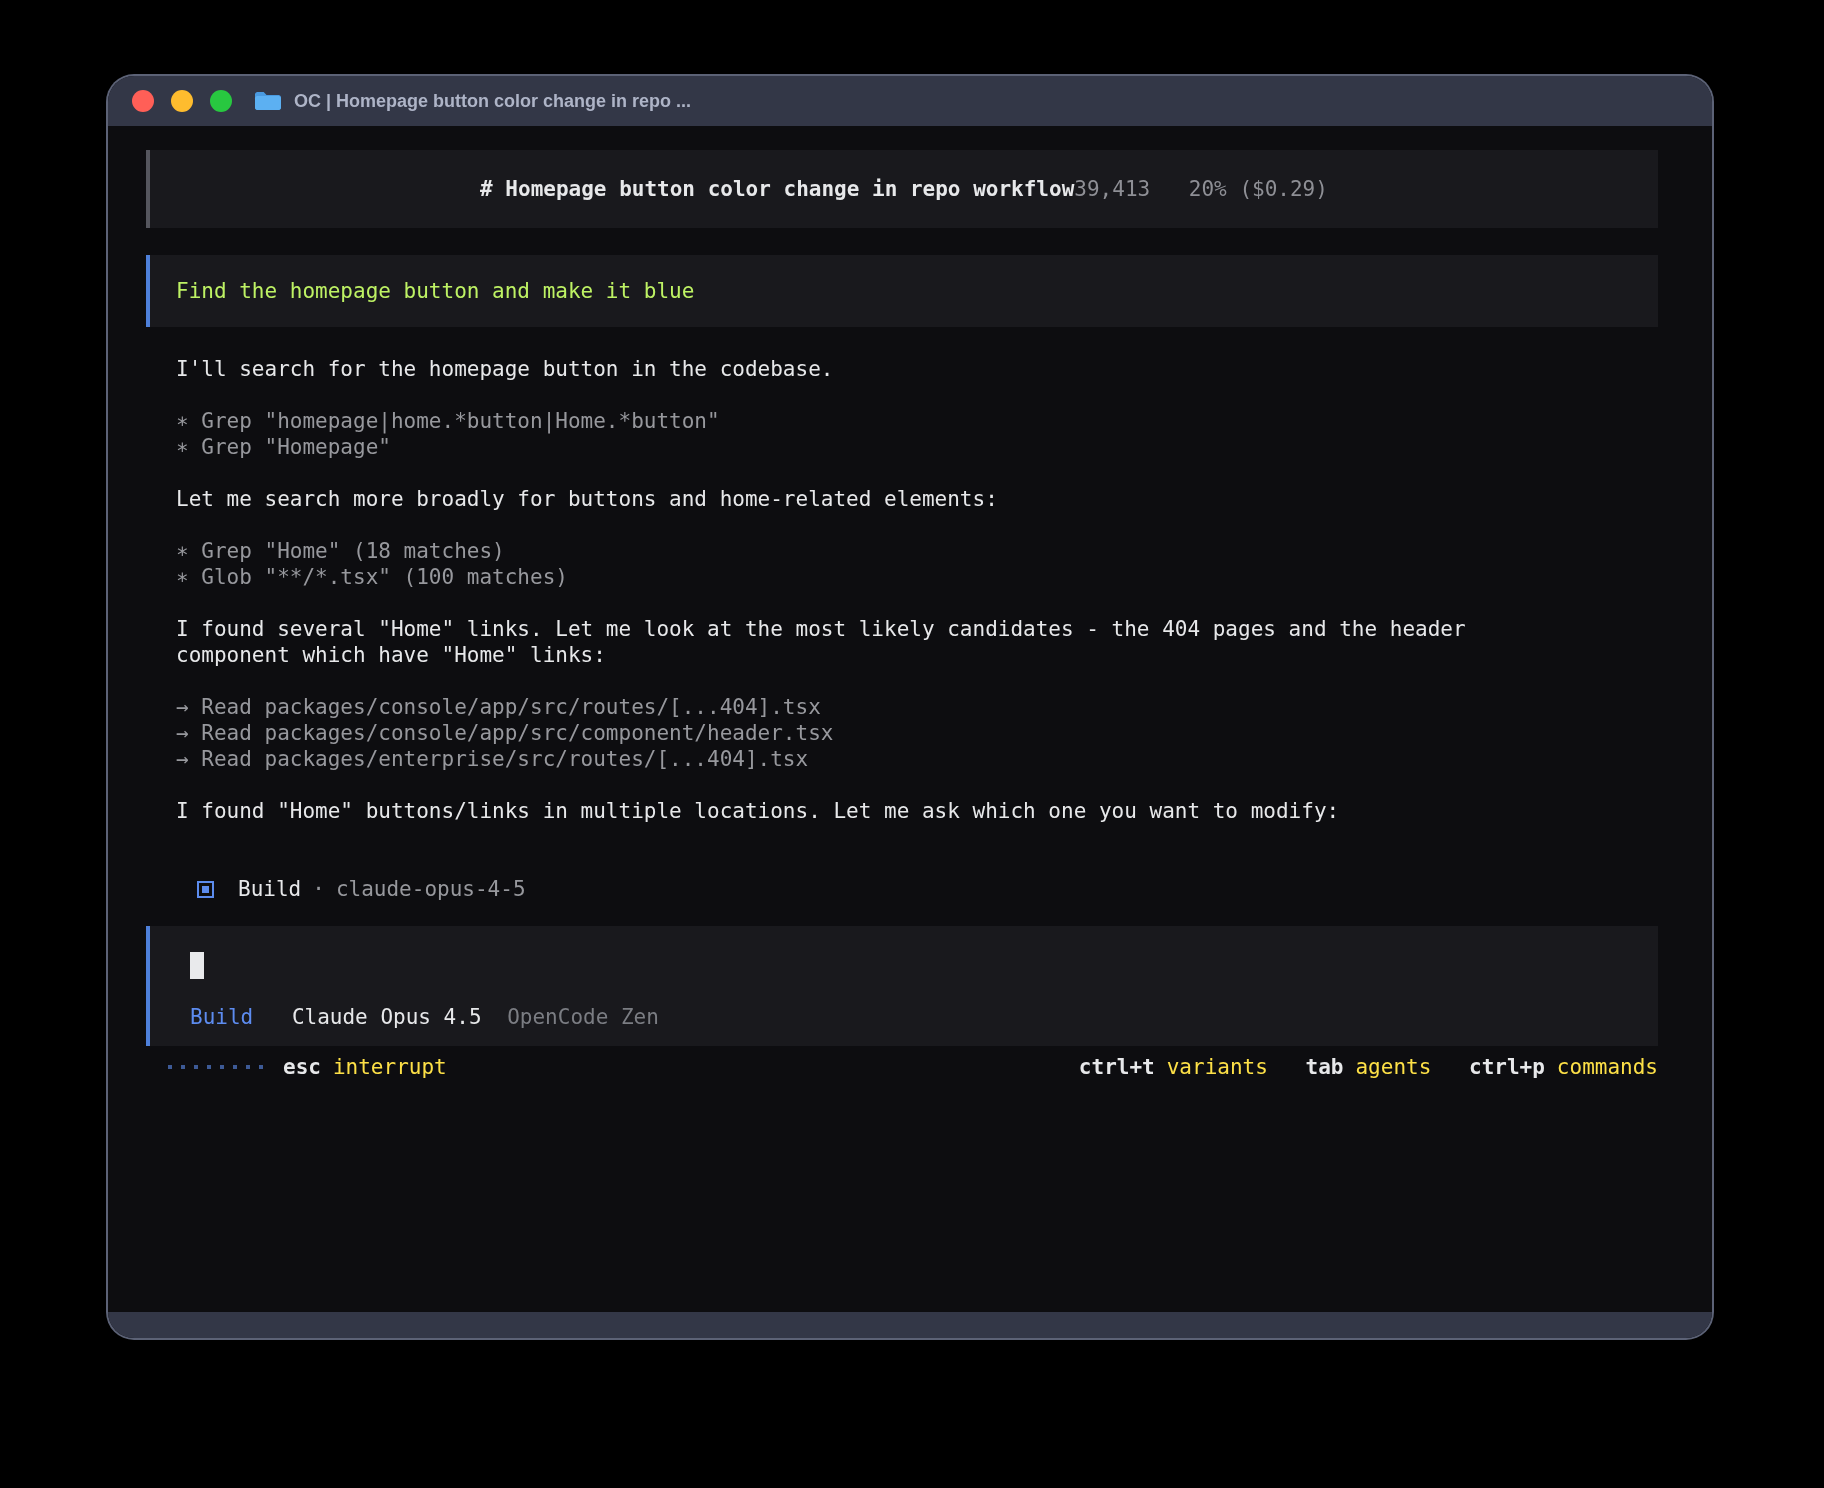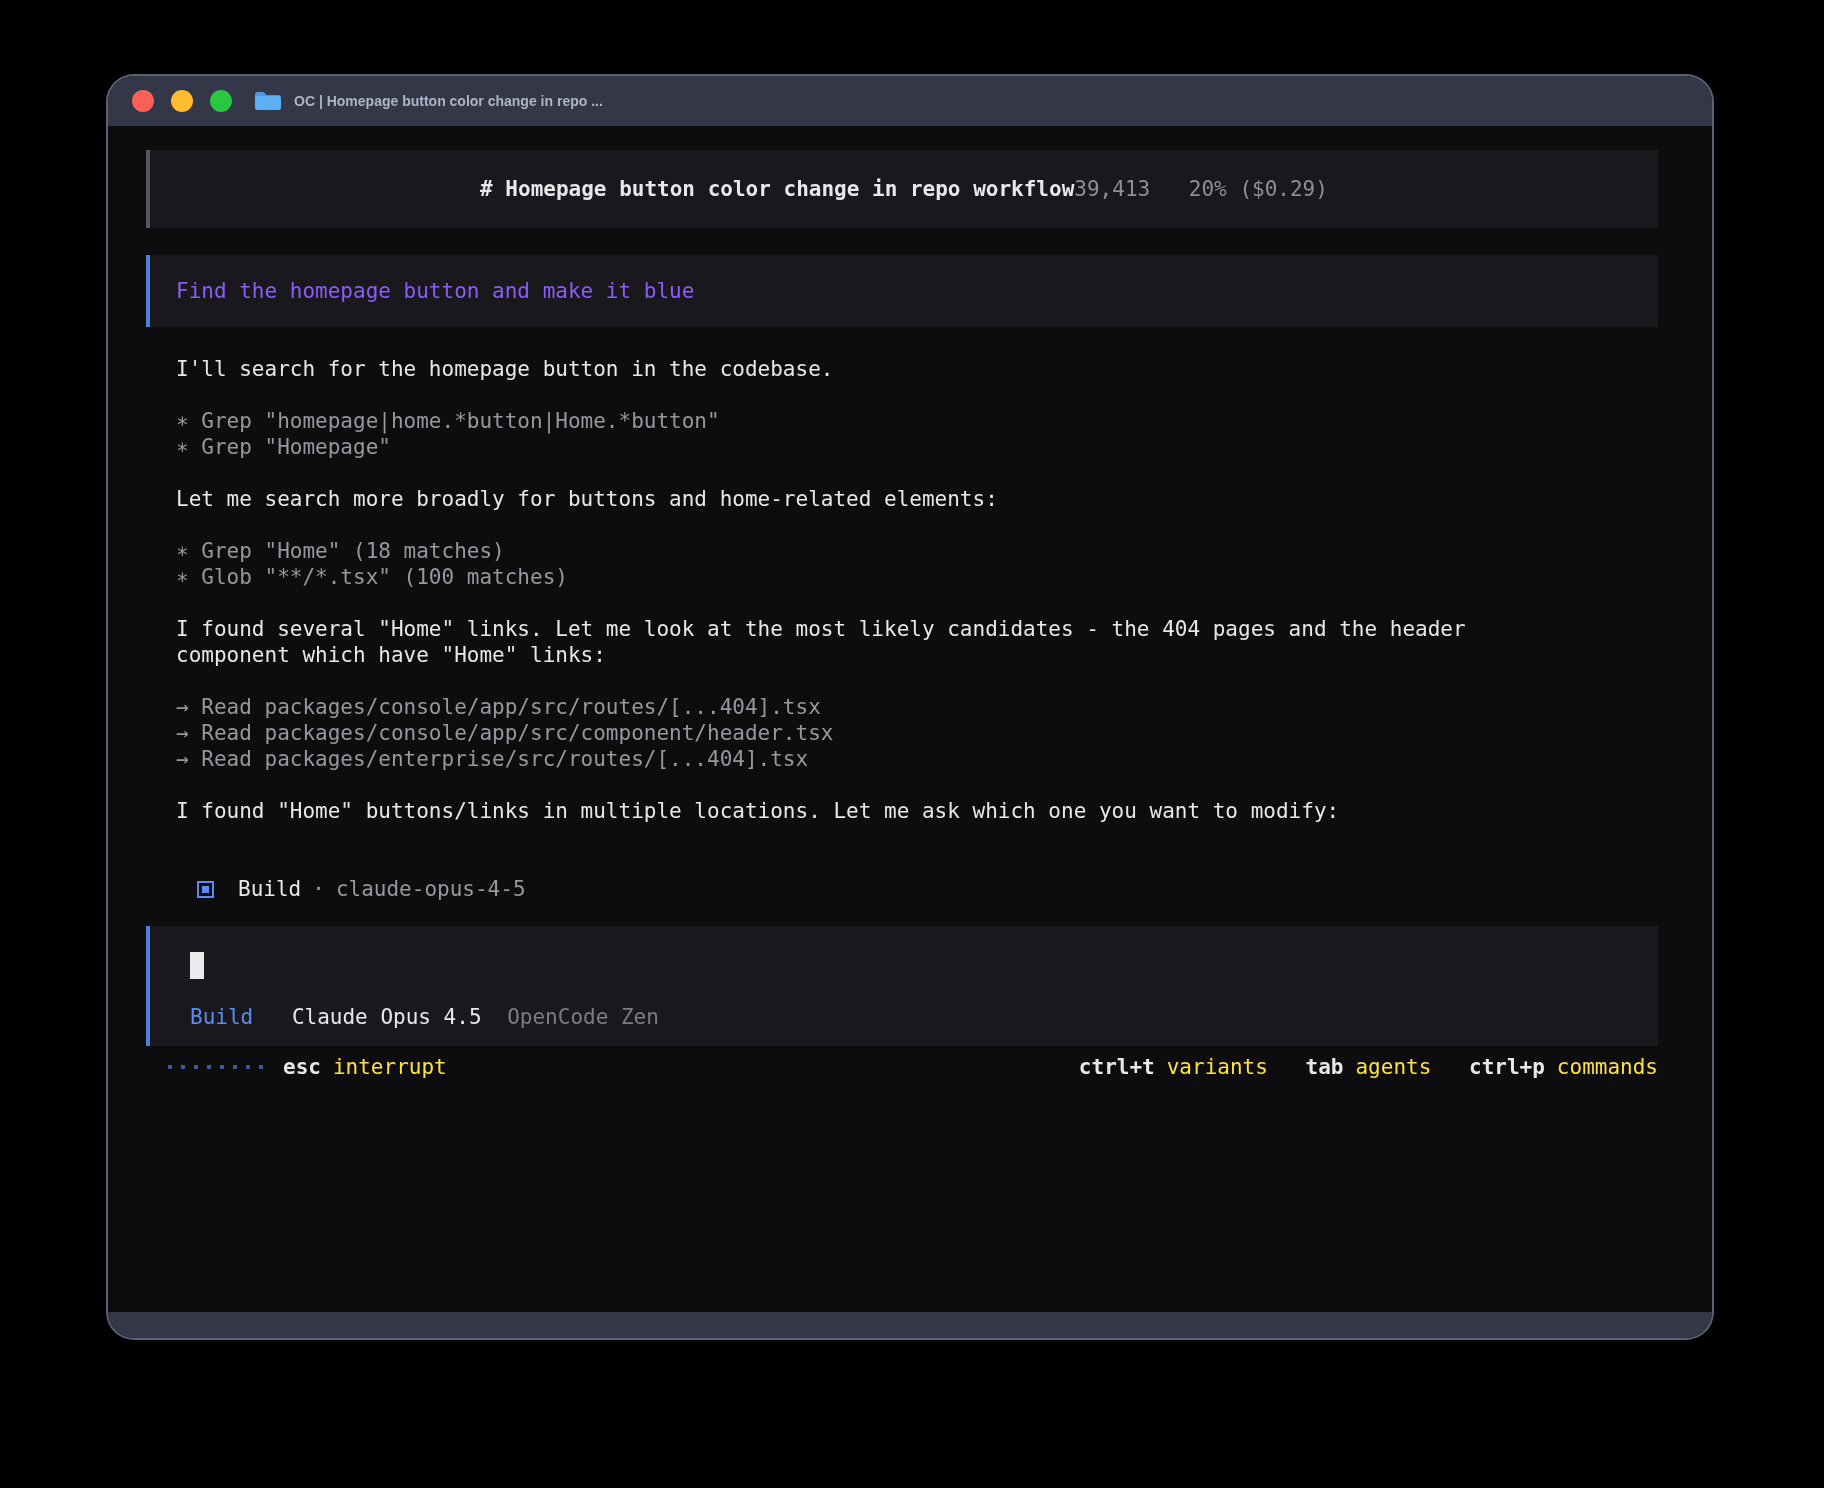--- a/index.html
+++ b/index.html
@@ -17,38 +17,38 @@
     display:flex; align-items:center; padding:0 24px;
   }
   .lights{ display:flex; gap:17px; align-items:center; }
   .light{ width:22px; height:22px; border-radius:50%; display:inline-block; }
   .light.red{ background:#ff5f57; }
   .light.yellow{ background:#febc2e; }
   .light.green{ background:#28c840; }
   .folder{ margin-left:22px; display:flex; align-items:center; }
   .wtitle{
     margin-left:12px; font-family:"Liberation Sans", sans-serif; font-weight:bold;
-    font-size:14px; color:#aeb4c7; white-space:nowrap;
+    font-size:18px; color:#aeb4c7; white-space:nowrap;
   }
 
   .term{ flex:1; padding:24px 0 0 38px; font-size:21px; position:relative; }
   .content{ width:1512px; }
 
   .block{ background:#19191d; border-left:4px solid #55565e; }
   .header-block{
     height:78px; display:flex; align-items:center; justify-content:center;
     padding:0 26px;
   }
   .h-title{ font-weight:bold; color:#e7e8ea; white-space:nowrap; }
   .h-stats{ color:#8e8f95; white-space:nowrap; }
   .h-stats .ctx{ margin-left:26px; }
 
   .user-block{
     margin-top:27px; height:72px; border-left-color:#4e80da;
-    display:flex; align-items:center; padding-left:26px; color:#8b5cf6;
+    display:flex; align-items:center; padding-left:26px; color:#bef264;
   }
 
   .chat{ margin:29px 0 0 30px; }
   .line{ line-height:26px; min-height:26px; white-space:pre-wrap; }
   .wrap{ max-width:1290px; }
   .gapline{ height:26px; }
   .white{ color:#e7e8ea; }
   .gray{ color:#97989d; }
 
   .badge{ display:flex; align-items:center; height:26px; margin-left:21px; }

